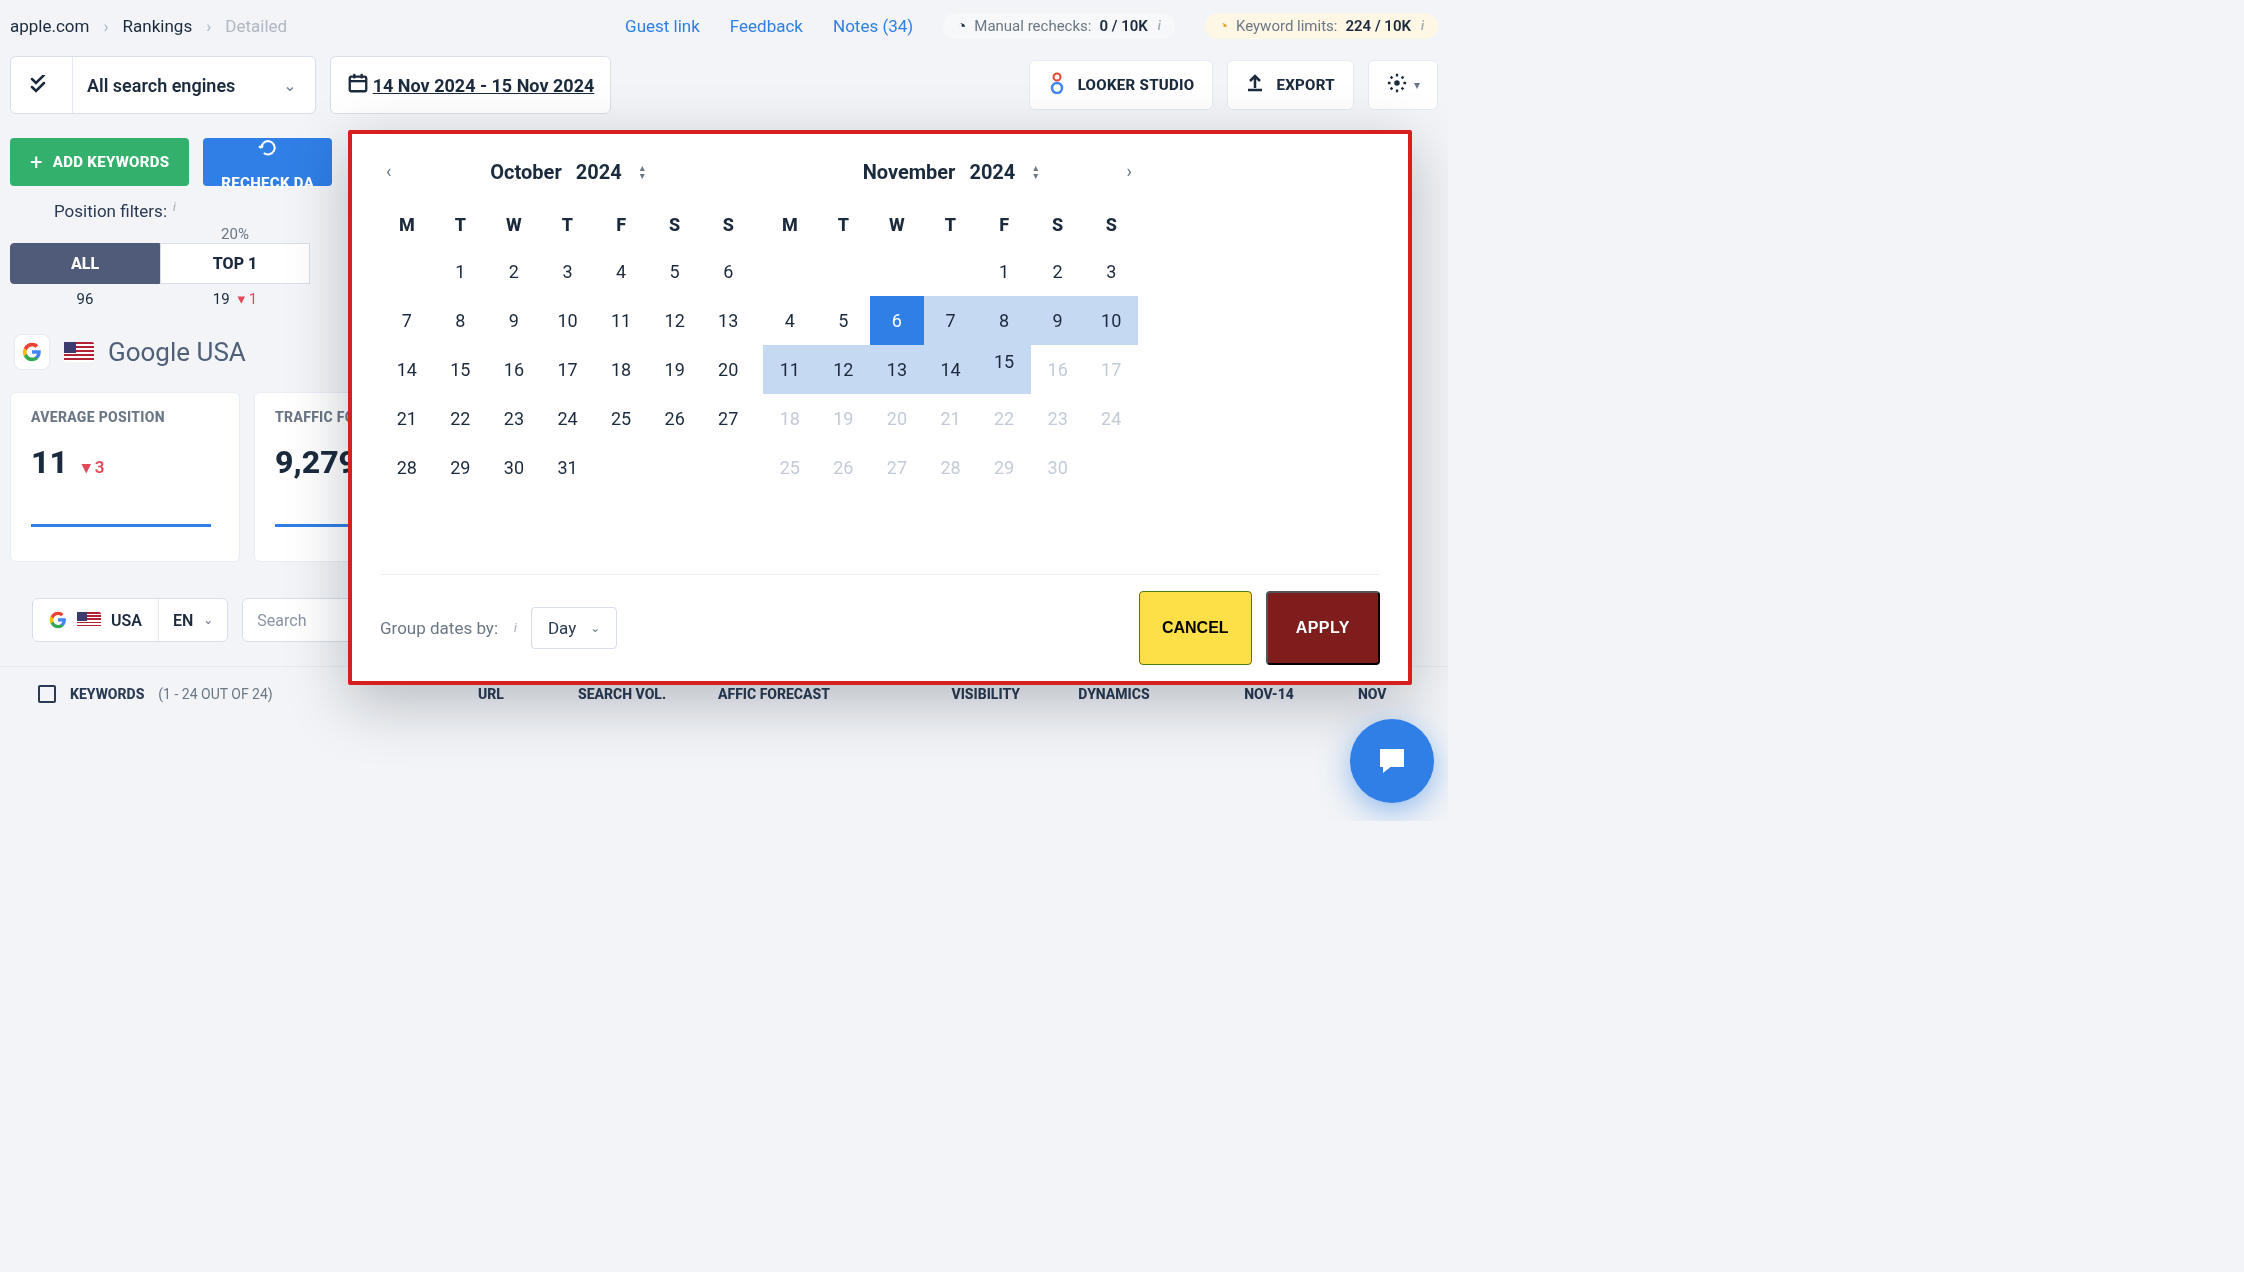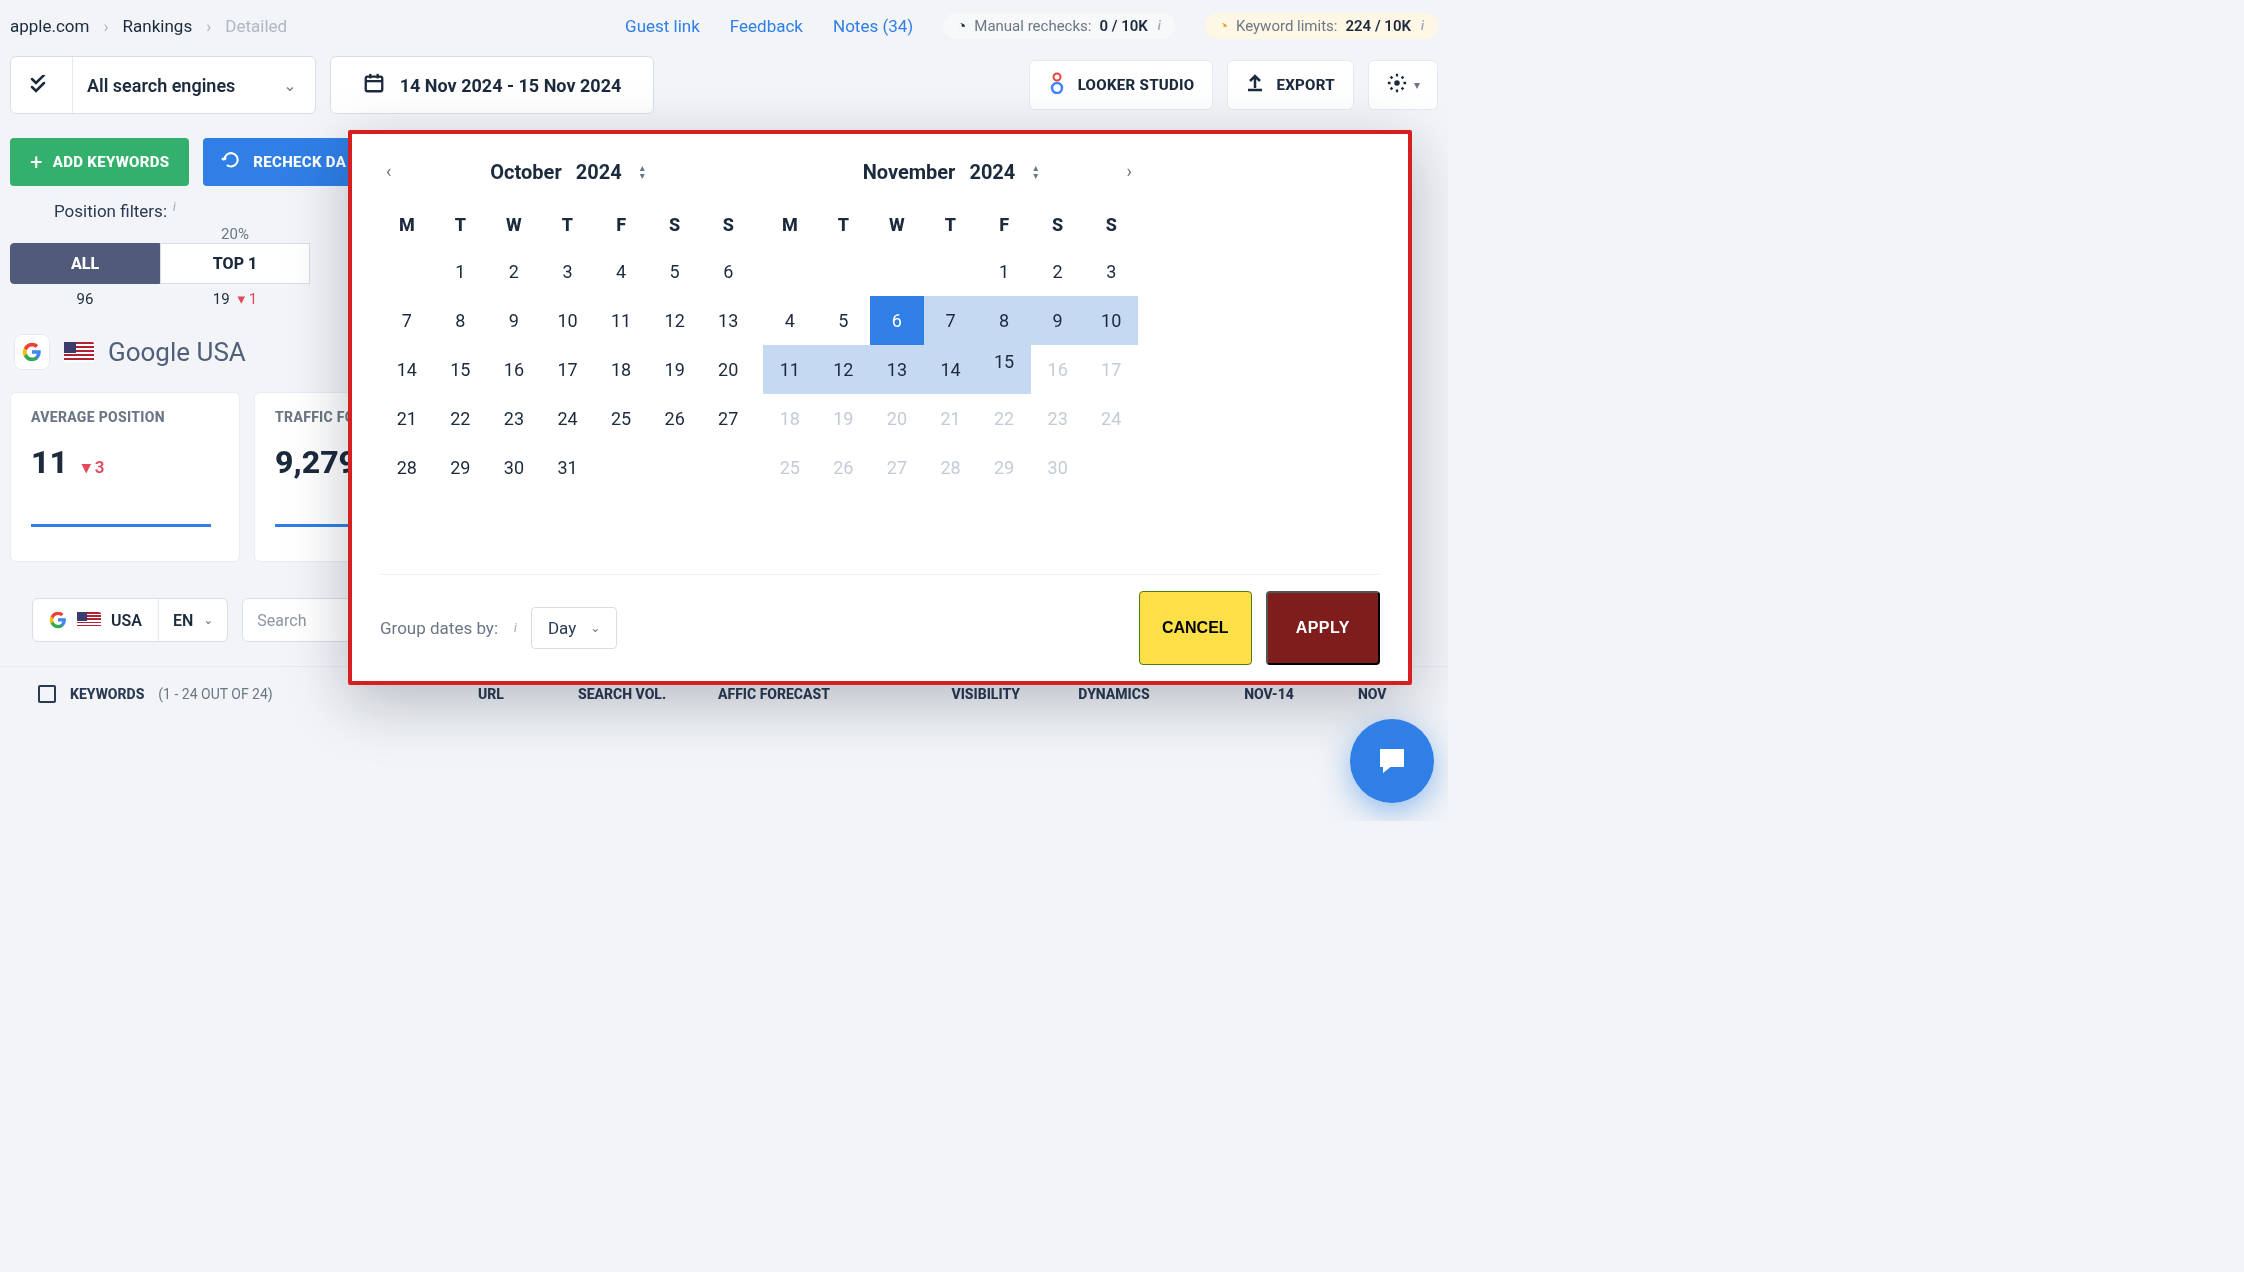--- a/index.html
+++ b/index.html
@@ -17,29 +17,29 @@
   .pill .muted { font-weight:400; color:#6b7785; }
   .info-sup { font-style:italic; color:#a0a7b3; font-size:12px; margin-left:2px; vertical-align:super; }
   
   
   .controlbar { display:flex; align-items:center; justify-content:space-between; padding:4px 10px 14px 10px; gap:14px; }
   .controls-left { display:flex; gap:14px; }
   .engine-select { display:flex; align-items:center; background:#fff; border:1px solid #d8dee8; border-radius:6px; height:58px; }
   .engine-select .iconbox { width:62px; display:flex; align-items:center; justify-content:center; border-right:1px solid #e5eaf2; height:100%; }
   .engine-select .label { padding:0 48px 0 14px; font-size:18px; font-weight:600; }
   .engine-select .caret { padding-right:18px; color:#7a8594; }
-  .date-btn { display:flex; align-items:center; gap:15px; background:#fff; border:1px solid #d8dee8; border-radius:6px; height:58px; padding:0 32px; font-size:18px; font-weight:700; }
+  .date-btn { display:flex; align-items:center; gap:4px; background:#fff; border:1px solid #d8dee8; border-radius:6px; height:58px; padding:0 16px; font-size:18px; font-weight:700;text-decoration:underline; }
   .ctrl-right { display:flex; align-items:center; gap:14px; }
   .btn-white { background:#fff; border:1px solid #e5eaf2; border-radius:6px; height:50px; display:flex; align-items:center; gap:12px; padding:0 18px; font-size:15px; font-weight:800; letter-spacing:0.3px; }
   .iconbtn { background:#fff; border:1px solid #e5eaf2; border-radius:6px; height:50px; width:70px; display:flex; align-items:center; justify-content:center; gap:6px; }
   
   
   .actionrow { display:flex; align-items:center; gap:14px; padding:10px 10px 0 10px; }
   .btn-green { background:#33b06b; color:#fff; display:flex; align-items:center; gap:10px; height:48px; padding:0 20px; border-radius:4px; font-weight:800; font-size:15px; letter-spacing:0.3px;}
-  .btn-blue { background:#2f7fe6; color:#fff; display:flex; align-items:center; gap:12px; height:48px; padding:0 18px; border-radius:4px; font-weight:800; font-size:15px; letter-spacing:0.3px;}
+  .btn-blue { background:#2f7fe6; color:#fff; display:flex; align-items:center; gap:12px; height:48px; padding:0 18px; border-radius:4px; font-weight:800; font-size:15px; letter-spacing:0.3px;flex-direction:column;}
   
   
   .filters-row { padding:14px 10px 4px 10px; }
   .filters-label { font-size:17px; color:#2a3a52;margin-left:44px; }
   .tabsrow { display:flex; margin-top:4px; }
   .tab { flex:0 0 150px; text-align:center; }
   .tab .pct { color:#6b7785; font-size:15px; }
   .tab .main { font-weight:800; font-size:16px; padding:10px 0; border:1px solid #d8dee8; background:#fff; }
   .tab.first .main { background:#505a79; color:#fff; border-color:#505a79; border-radius:4px 0 0 4px;}
   .tab .count { display:flex; gap:8px; justify-content:center; font-size:15px; padding:6px 0;}

